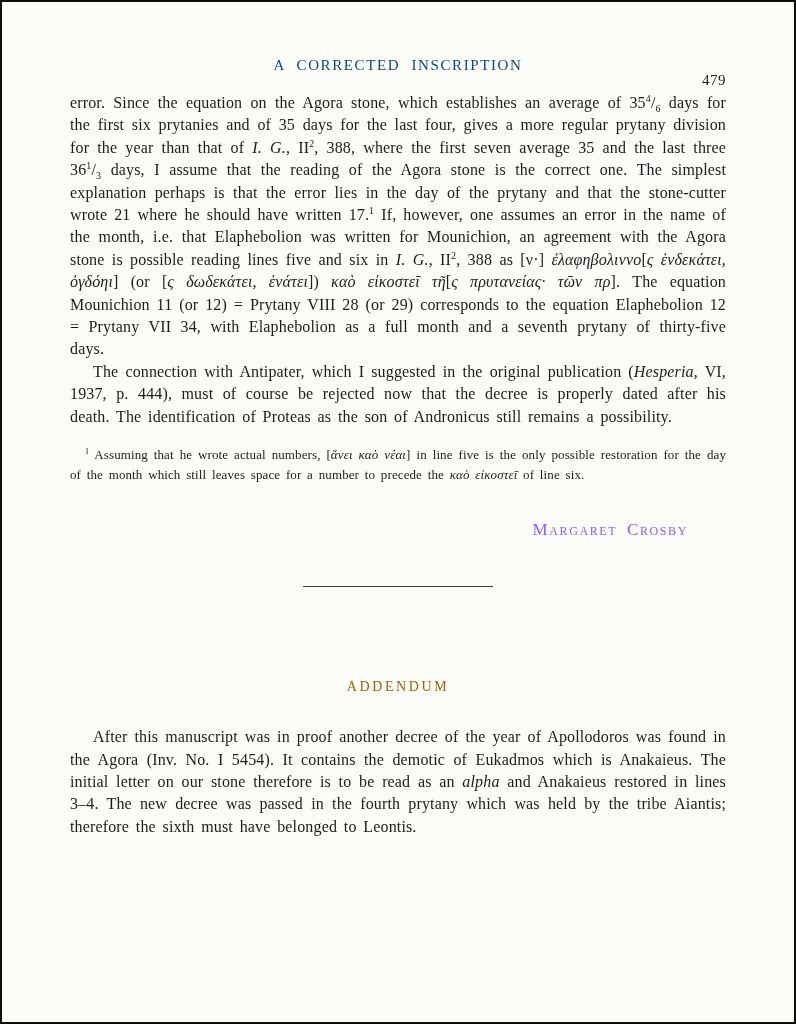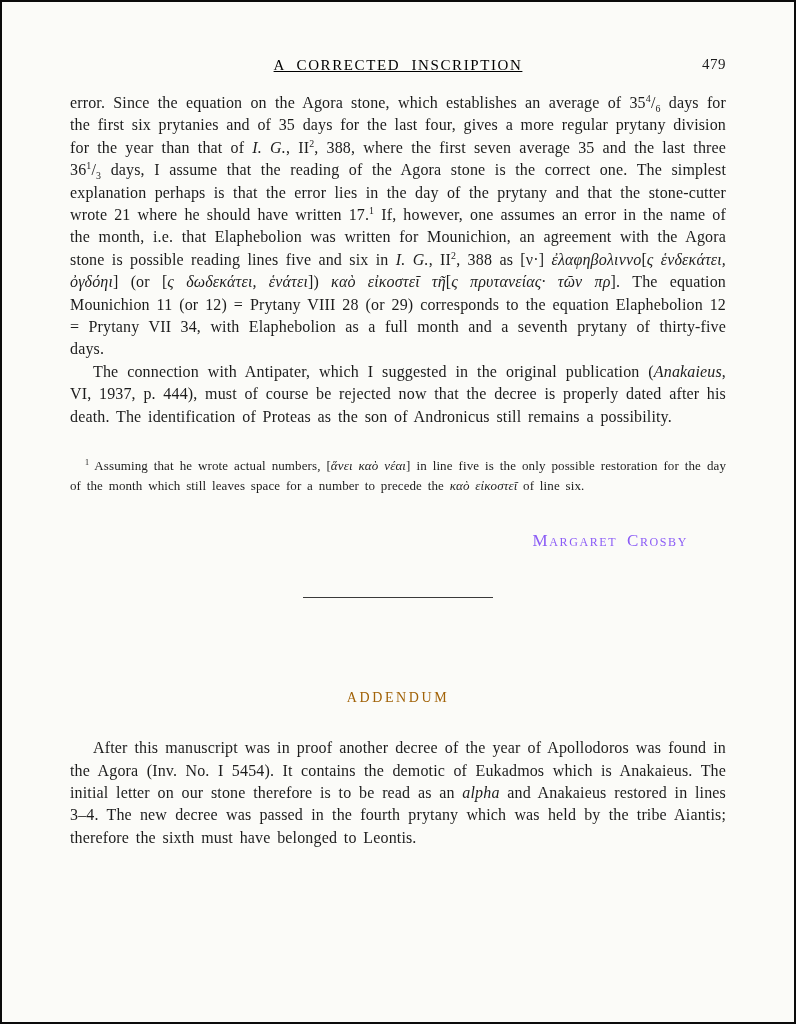--- a/index.html
+++ b/index.html
@@ -18,43 +18,42 @@
   .header {
     position: relative;
     text-align: center;
     height: 22px;
     margin-bottom: 14px;
   }
   .running-title {
     font-size: 15px;
     letter-spacing: 1.6px;
     word-spacing: 6px;
-    color: #000000;
-    text-decoration: underline;
+    color: #0c4a6e;
   }
   .page-number {
     position: absolute;
     right: 0;
-    top: 0;
+    top: 16px;
     font-size: 15px;
     letter-spacing: 0.5px;
   }
   .body-text p, .addendum-text {
     font-size: 16px;
     line-height: 22.4px;
     text-align: justify;
     word-spacing: 2.6px;
     letter-spacing: 0.15px;
   }
   .para.indent { text-indent: 23px; }
   sup { font-size: 0.62em; vertical-align: super; line-height: 0; }
   sub { font-size: 0.62em; vertical-align: sub; line-height: 0; }
   i { font-style: italic; }
   .footnote {
-    margin-top: 28px;
+    margin-top: 17px;
     font-size: 13px;
     line-height: 19.5px;
     text-align: justify;
     text-indent: 15px;
     word-spacing: 2.4px;
     letter-spacing: 0.1px;
   }
   .author {
     margin-top: 36px;
     text-align: right;
@@ -87,21 +86,21 @@
 
 <div class="page-inner">
 
   <div class="header">
     <span class="running-title">A CORRECTED INSCRIPTION</span>
     <span class="page-number">479</span>
   </div>
 
   <div class="body-text">
     <p class="para">error.  Since the equation on the Agora stone, which establishes an average of 35<sup>4</sup>/<sub>6</sub> days for the first six prytanies and of 35 days for the last four, gives a more regular prytany division for the year than that of <i>I. G.</i>, II<sup>2</sup>, 388, where the first seven average 35 and the last three 36<sup>1</sup>/<sub>3</sub> days, I assume that the reading of the Agora stone is the correct one.  The simplest explanation perhaps is that the error lies in the day of the prytany and that the stone-cutter wrote 21 where he should have written 17.<sup>1</sup>  If, however, one assumes an error in the name of the month, i.e. that Elaphebolion was written for Mounichion, an agreement with the Agora stone is possible reading lines five and six in <i>I. G.</i>, II<sup>2</sup>, 388 as [ν·] <i>ἐλαφηβολιννο</i>[<i>ς ἑνδεκάτει, ὀγδόηι</i>] (or [<i>ς δωδεκάτει, ἑνάτει</i>]) <i>καὸ εἰκοστεῖ τῆ</i>[<i>ς πρυτανείας· τῶν πρ</i>].  The equation Mounichion 11 (or 12) = Prytany VIII 28 (or 29) corresponds to the equation Elaphebolion 12 = Prytany VII 34, with Elaphebolion as a full month and a seventh prytany of thirty-five days.</p>
-    <p class="para indent">The connection with Antipater, which I suggested in the original publication (<i>Anakaieus</i>, VI, 1937, p. 444), must of course be rejected now that the decree is properly dated after his death.  The identification of Proteas as the son of Andronicus still remains a possibility.</p>
+    <p class="para indent">The connection with Antipater, which I suggested in the original publication (<i>Hesperia</i>, VI, 1937, p. 444), must of course be rejected now that the decree is properly dated after his death.  The identification of Proteas as the son of Andronicus still remains a possibility.</p>
   </div>
 
   <div class="footnote"><sup>1</sup> Assuming that he wrote actual numbers, [<i>ἅνει καὸ νέαι</i>] in line five is the only possible restoration for the day of the month which still leaves space for a number to precede the <i>καὸ εἰκοστεῖ</i> of line six.</div>
 
   <div class="author">Margaret Crosby</div>
 
   <hr class="section-rule">
 
   <div class="addendum-heading">ADDENDUM</div>
 

